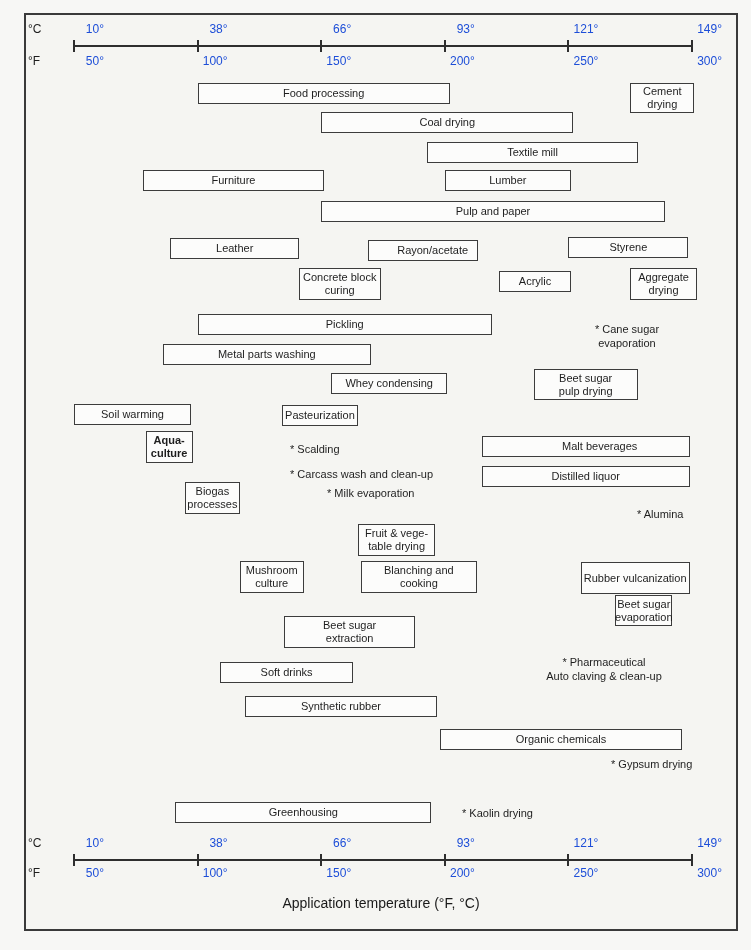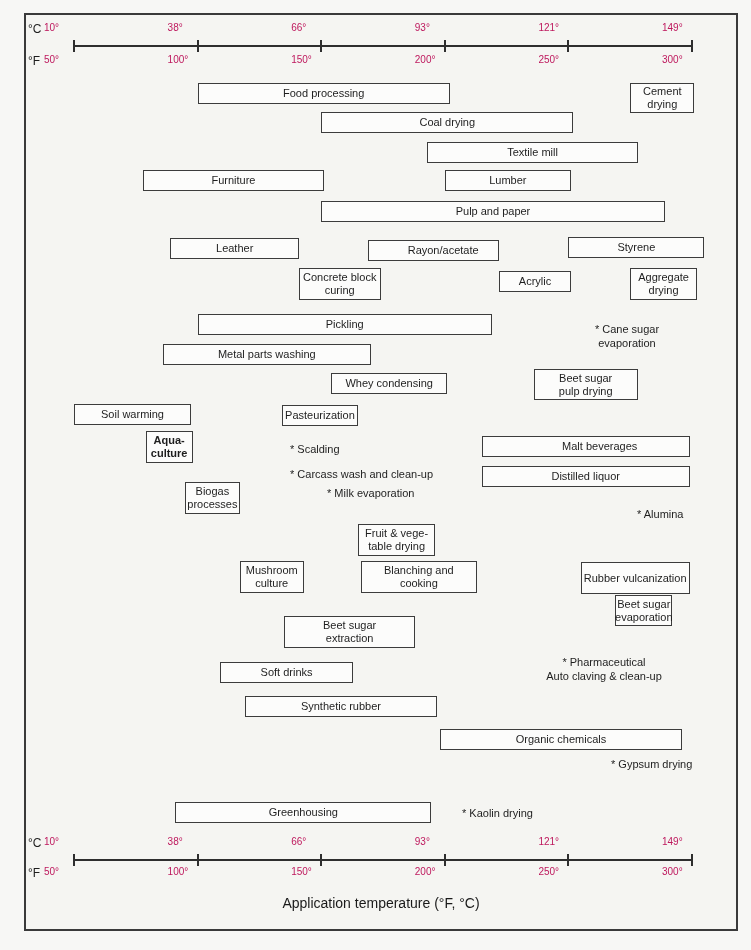--- a/index.html
+++ b/index.html
@@ -25,22 +25,22 @@
     font-size:11px;line-height:13px;color:#1e1e1e;
   }
   .ann{
     position:absolute;white-space:pre-line;
     font-size:11px;line-height:13.5px;color:#1e1e1e;
   }
   .unit{
     position:absolute;font-size:12px;color:#1e1e1e;
   }
   .ticklabel{
-    position:absolute;width:60px;text-align:left;
-    font-size:10px;color:#be185d;
+    position:absolute;width:60px;text-align:right;
+    font-size:12px;color:#1d4ed8;
   }
   .axline{
     position:absolute;height:2px;background:#2e2e2e;
   }
   .tick{
     position:absolute;width:2px;height:12px;background:#2e2e2e;
   }
   .title{
     position:absolute;left:381px;top:895px;transform:translateX(-50%);
     font-size:14px;color:#1a1a1a;white-space:nowrap;
@@ -96,22 +96,22 @@
     <div class="ticklabel" style="left: 662px; top: 866px;">300°</div>
     <div class="box" style="left: 197.6px; top: 83px; width: 252.144px; height: 21px;">Food processing</div>
     <div class="box" style="left: 630.2px; top: 83px; width: 64.272px; height: 30px;">Cement
 drying</div>
     <div class="box" style="left: 321.2px; top: 112px; width: 252.144px; height: 21px;">Coal drying</div>
     <div class="box" style="left: 427.496px; top: 142px; width: 210.12px; height: 21px;">Textile mill</div>
     <div class="box" style="left: 143.216px; top: 170px; width: 180.456px; height: 21px;">Furniture</div>
     <div class="box" style="left: 444.8px; top: 170px; width: 126.072px; height: 21px;">Lumber</div>
     <div class="box" style="left: 321.2px; top: 201px; width: 343.608px; height: 21px;">Pulp and paper</div>
     <div class="box" style="left: 170.408px; top: 238px; width: 128.544px; height: 21px;">Leather</div>
-    <div class="box" style="left: 368.168px; top: 240px; width: 131px; height: 21px; padding-left: 19px;">Rayon/acetate</div>
-    <div class="box" style="left: 568.4px; top: 237px; width: 136px; height: 21px;">Styrene</div>
+    <div class="box" style="left: 368.168px; top: 240px; width: 110px; height: 21px; padding-left: 19px;">Rayon/acetate</div>
+    <div class="box" style="left: 568.4px; top: 237px; width: 120px; height: 21px;">Styrene</div>
     <div class="box" style="left: 298.952px; top: 268px; width: 81.576px; height: 32px;">Concrete block
 curing</div>
     <div class="box" style="left: 499.184px; top: 271px; width: 71.688px; height: 21px;">Acrylic</div>
     <div class="box" style="left: 630.2px; top: 268px; width: 66.744px; height: 32px;">Aggregate
 drying</div>
     <div class="box" style="left: 197.6px; top: 314px; width: 294.168px; height: 21px;">Pickling</div>
     <div class="box" style="left: 162.992px; top: 344px; width: 207.648px; height: 21px;">Metal parts washing</div>
     <div class="box" style="left: 331.088px; top: 373px; width: 116.184px; height: 21px;">Whey condensing</div>
     <div class="box" style="left: 533.792px; top: 369px; width: 103.824px; height: 31px;">Beet sugar
 pulp drying</div>

